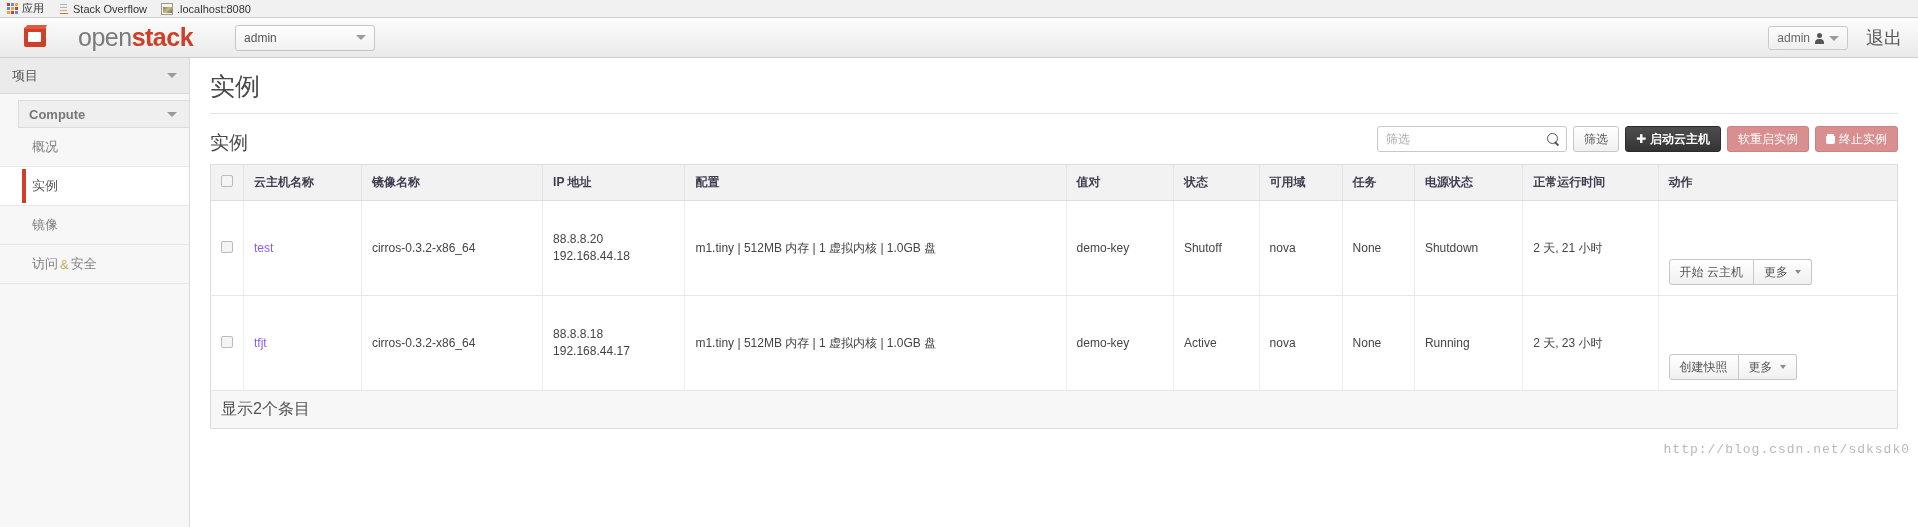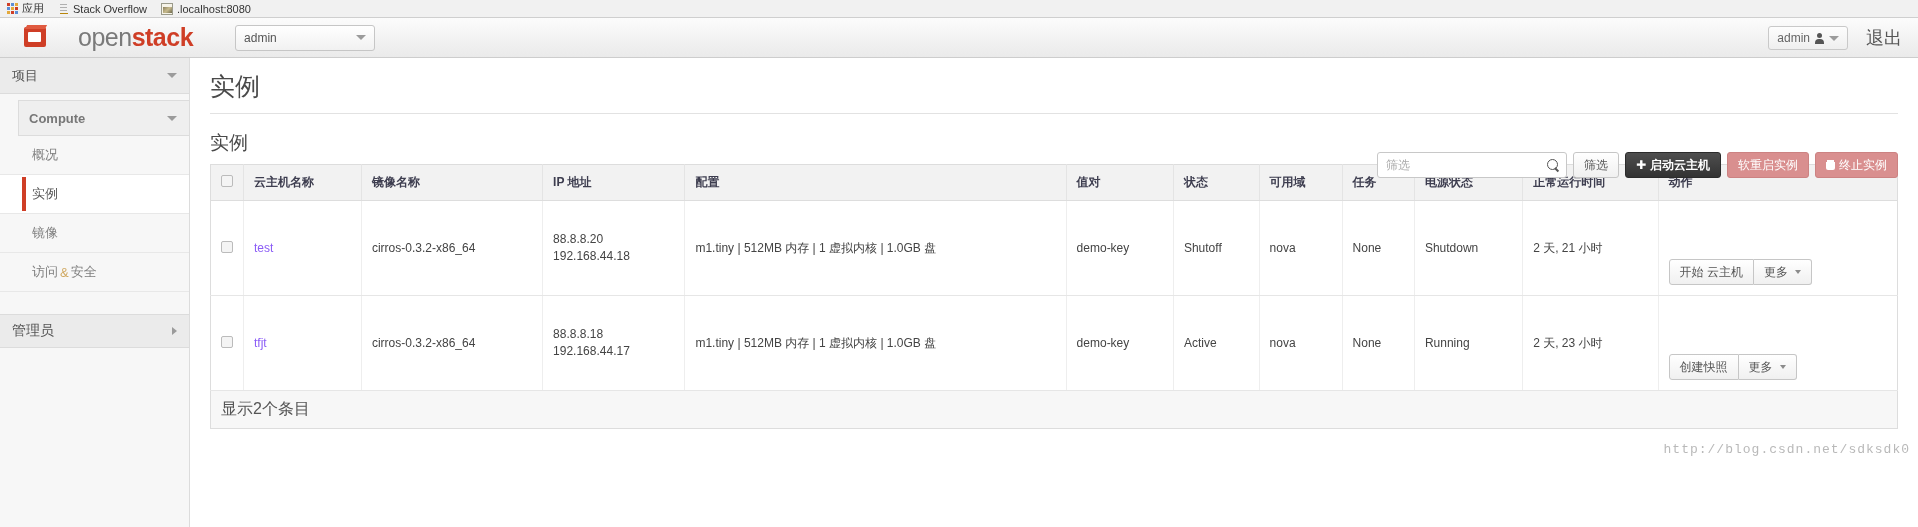--- a/index.html
+++ b/index.html
@@ -131,21 +131,21 @@
   }
   .side-group {
     height: 36px;
     display: flex; align-items: center; justify-content: space-between;
     padding: 0 12px;
     font-size: 13px; color: #555;
     background: #ebebeb;
     border-bottom: 1px solid #dcdcdc;
   }
   .side-sub {
-    height: 36px;
+    height: 28px;
     margin: 6px 0 0 18px;
     display: flex; align-items: center; justify-content: space-between;
     padding: 0 12px 0 10px;
     font-size: 13px; font-weight: bold; color: #777;
     background: #efefef;
     border: 1px solid #dcdcdc;
     border-right: none;
   }
   .side-item {
     height: 39px;
@@ -191,21 +191,21 @@
     border-bottom: 1px solid #e2e2e2;
   }
   .panel-head {
     display: flex; align-items: center; justify-content: flex-start;
     padding: 10px 0 8px 0;
     position: relative;
   }
   .panel-title { font-size: 19px; color: #4a4a4a; }
   .toolbar {
     position: absolute; right: 0; top: 6px;
-    display: flex; align-items: center; gap: 6px; margin-top: 26px;
+    display: flex; align-items: center; gap: 6px;
   }
   .search-box {
     width: 190px; height: 26px;
     border: 1px solid #c8c8c8; border-radius: 3px;
     background: #fff;
     display: flex; align-items: center; justify-content: space-between;
     padding: 0 6px 0 8px;
     font-size: 12px; color: #aaa;
   }
   .search-icon { width: 13px; height: 13px; position: relative; display:inline-block; }
@@ -376,24 +376,20 @@
     <div class="side-item active">
       <span>实例</span>
     </div>
     <div class="side-item">
       <span>镜像</span>
     </div>
     <div class="side-item">
       <span>访问</span>
       <span class="amp">&amp;</span>
       <span>安全</span>
-    </div>
-    <div class="side-group-admin">
-      <span>管理员</span>
-      <span class="caret-right"></span>
     </div>
   </div>
 
   <div class="content">
     <div class="page-title">实例</div>
 
     <div class="panel-head">
       <div class="panel-title">实例</div>
       <div class="toolbar">
         <div class="search-box">

